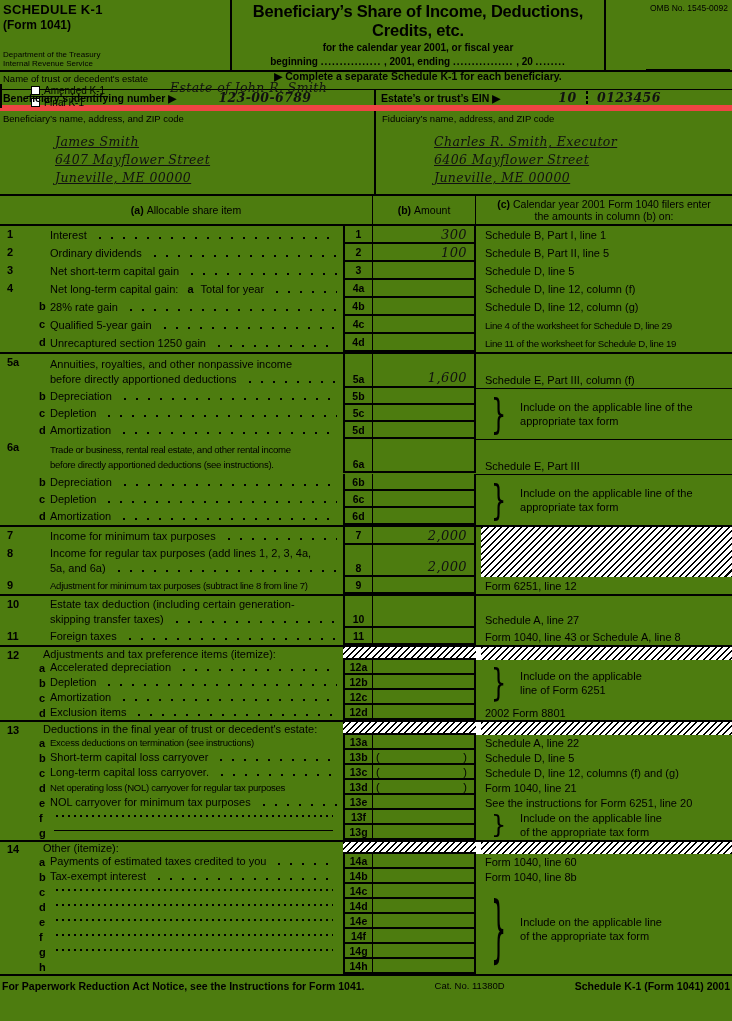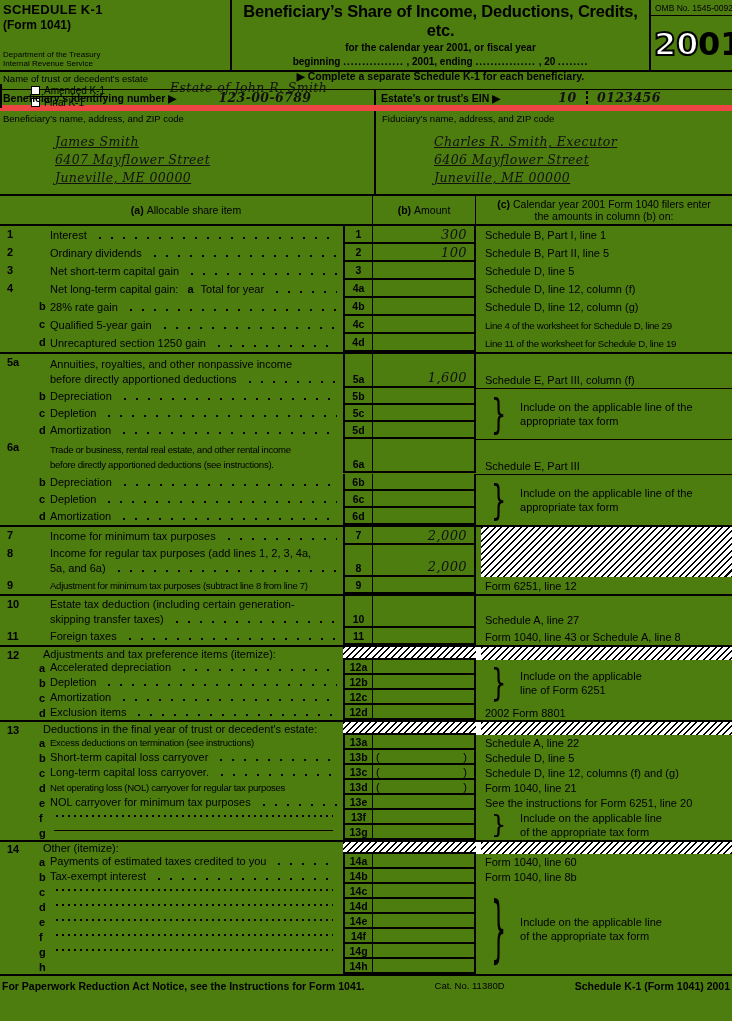--- a/index.html
+++ b/index.html
@@ -15,21 +15,21 @@
               display:flex; flex-direction:column; }
   .sched { font-weight:bold; font-size:13px; letter-spacing:0.3px; }
   .formno { font-weight:bold; font-size:12px; margin-top:1px; }
   .agency { margin-top:auto; font-size:8px; line-height:9px; }
   .hdr-center { flex:1; text-align:center; padding-top:2px; }
   .title { font-weight:bold; font-size:16.5px; letter-spacing:-0.2px; }
   .subtitle { font-weight:bold; font-size:10px; margin-top:2px; }
   .fiscal { font-weight:bold; font-size:10px; margin-top:3px; }
   .fiscal .dots { letter-spacing:1px; }
   .instr { font-weight:bold; font-size:10.5px; margin-top:3px; }
-  .hdr-right { width:83px; border-left:2px solid #000; display:flex; flex-direction:column; }
+  .hdr-right { width:128px; border-left:2px solid #000; display:flex; flex-direction:row;padding-left:40px; }
   .omb { font-size:8.5px; padding:3px 2px 2px 4px; border-bottom:1.5px solid #000; white-space:nowrap; }
   .yearbox { flex:1; display:flex; align-items:center; justify-content:center; }
   
   .name-row { display:flex; height:18px; border-bottom:1.5px solid #000;flex-direction:column; }
   .name-left { flex:1; position:relative; padding:1px 0 0 3px; }
   .lbl { font-size:9.5px; }
   .name-val { position:absolute; left:170px; top:8px; }
   .name-right { width:107px; border-left:2px solid #000; font-size:10px; }
   .chk-row { display:flex; align-items:center; height:12px; padding-left:4px; gap:4px;margin-left:25px; }
   .chk-row + .chk-row { border-top:1px solid #000; }

